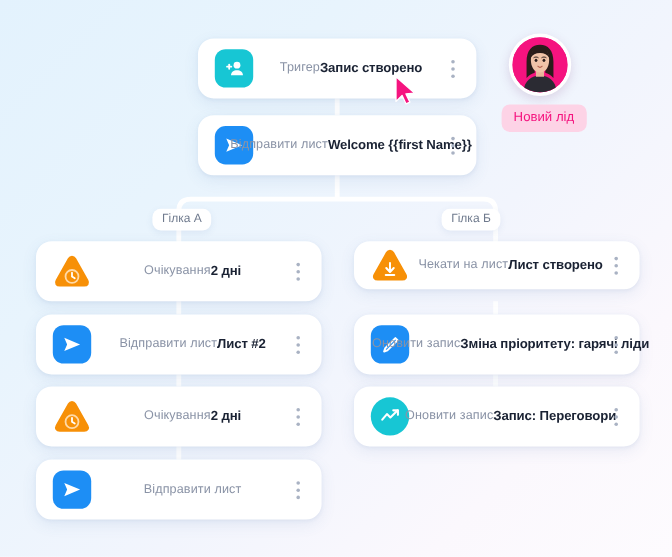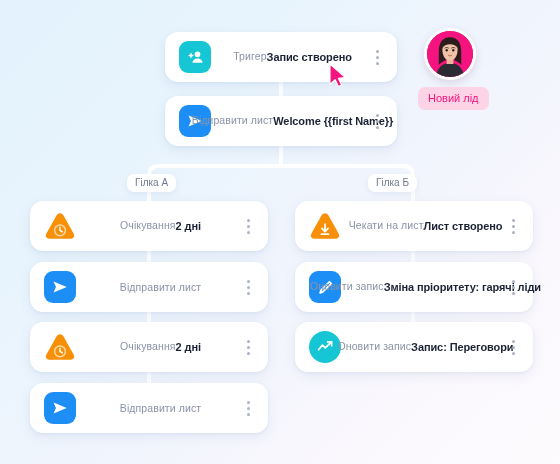--- a/index.html
+++ b/index.html
@@ -130,21 +130,21 @@
 
   
   #card-trigger  { left: 165px; top: 32px;  width: 232px; height: 50px; }
   #card-welcome  { left: 165px; top: 96px;  width: 232px; height: 50px; }
 
   #card-wait1    { left: 30px;  top: 201px; width: 238px; height: 50px; }
   #card-mail2    { left: 30px;  top: 262px; width: 238px; height: 50px; }
   #card-wait2    { left: 30px;  top: 322px; width: 238px; height: 50px; }
   #card-mail3    { left: 30px;  top: 383px; width: 238px; height: 50px; }
 
-  #card-await    { left: 295px; top: 201px; width: 238px; height: 50px; }
+  #card-await    { left: 295px; top: 201px; width: 238px; height: 40px; }
   #card-priority { left: 295px; top: 262px; width: 238px; height: 50px; }
   #card-stage    { left: 295px; top: 322px; width: 238px; height: 50px; }
 
   
   .branch-pill {
     position: absolute;
     z-index: 3;
     background: #ffffff;
     border-radius: 7px;
     font-size: 10px;
@@ -301,20 +301,21 @@
   <div class="card" id="card-mail2">
     <div class="card-icon">
       <div class="sq-icon sq-blue">
         <svg width="18" height="18" viewBox="0 0 24 24" fill="#ffffff">
           <path d="M3.4 4.6 L21 12 L3.4 19.4 L6.6 12 Z"></path>
         </svg>
       </div>
     </div>
     <div class="card-text">
       <div class="card-kicker">Відправити лист</div>
+      <div class="card-title">Лист #2</div>
     </div>
     <div class="kebab">
       <span></span>
         <span></span>
         <span></span>
     </div>
   </div>
 
   <div class="card" id="card-wait2">
     <div class="card-icon">

